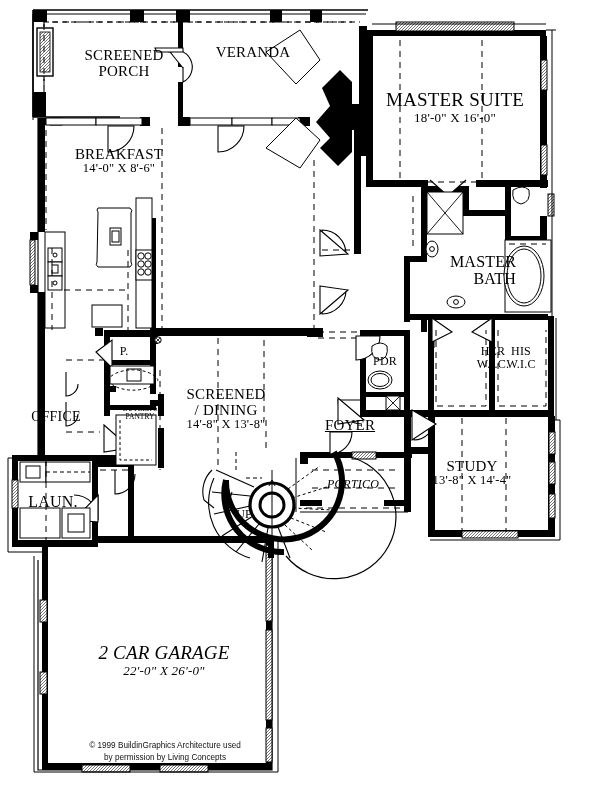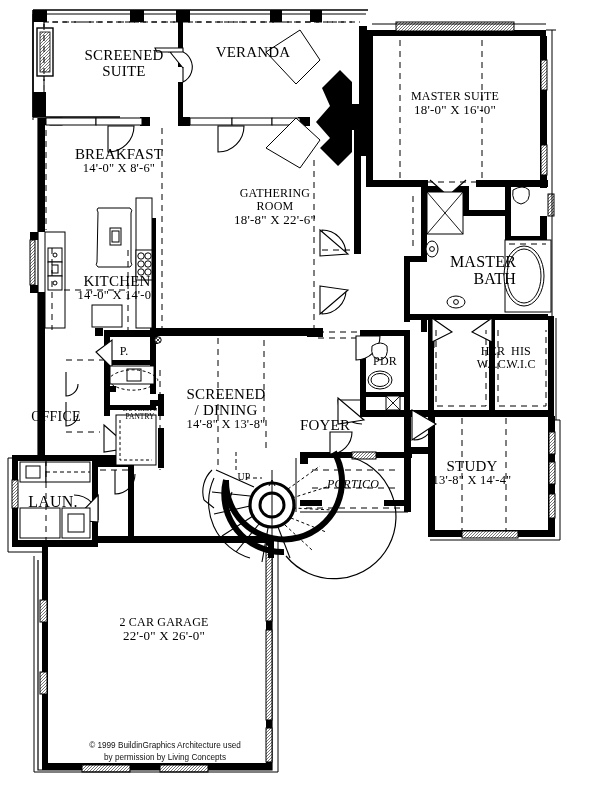--- a/index.html
+++ b/index.html
@@ -18,29 +18,29 @@
     font-family:"Liberation Serif", serif;
     color:#000;
     white-space:nowrap;
     text-align:center;
     transform:translateX(-50%);
     line-height:1.08;
     letter-spacing:0.2px;
   }
   .lbl .nm{display:block;}
   .lbl .dm{display:block;}
-  .r-xl .nm{font-size:12px;}
+  .r-xl .nm{font-size:19px;}
   .r-xl .dm{font-size:13px;}
   .r-lg .nm{font-size:15px;}
   .r-lg .dm{font-size:12.5px;}
   .r-md .nm{font-size:16px;text-align:right;}
   .r-sm .nm{font-size:12px;}
   .r-xs .nm{font-size:14px;}
   .r-tiny .nm{font-size:7.5px; letter-spacing:0;margin-left:16px;}
-  .up-lbl{font-size:10px;font-family:"Liberation Serif",serif;}
+  .up-lbl{font-size:12px;font-family:"Liberation Serif",serif;margin-top:36px;}
   #copyright{
     position:absolute;
     left:165px;top:740px;
     transform:translateX(-50%);
     text-align:center;
     font-family:"Liberation Sans", sans-serif;
     font-size:8.2px;
     line-height:1.45;
     color:#111;
     white-space:nowrap;
@@ -453,47 +453,38 @@
       <path d="M246,478 L262,478" stroke="#000" stroke-width="1" stroke-dasharray="4,3" fill="none"></path>
       <path d="M236,452 L236,470" stroke="#000" stroke-width="1" stroke-dasharray="4,3" fill="none"></path>
 
       <rect x="268" y="540" width="6" height="18" fill="#000"></rect>
     </g>
 
   </svg>
 
   <div class="lbl r-lg" style="left:124px;top:47px;">
     <span class="nm">SCREENED</span>
-    <span class="nm">SUITE</span>
+    <span class="nm">PORCH</span>
   </div>
 
   <div class="lbl r-lg" style="left:253px;top:44px;">
     <span class="nm">VERANDA</span>
   </div>
 
   <div class="lbl r-xl" style="left:455px;top:90px;">
     <span class="nm">MASTER SUITE</span>
     <span class="dm">18'-0" X 16'-0"</span>
   </div>
 
   <div class="lbl r-lg" style="left:119px;top:146px;">
     <span class="nm">BREAKFAST</span>
     <span class="dm">14'-0" X 8'-6"</span>
   </div>
 
-  <div class="lbl r-xl" style="left:275px;top:187px;">
-    <span class="nm">GATHERING</span>
-    <span class="nm">ROOM</span>
-    <span class="dm">18'-8" X 22'-6"</span>
-  </div>
-
-  <div class="lbl r-lg" style="left:117px;top:273px;">
-    <span class="nm">KITCHEN</span>
-    <span class="dm">14'-0" X 14'-0"</span>
-  </div>
+
 
   <div class="lbl r-md" style="left:483px;top:253px;">
     <span class="nm">MASTER</span>
     <span class="nm">BATH</span>
   </div>
 
   <div class="lbl r-sm" style="left:461px;top:345px;margin-left:32px;">
     <span class="nm">HER</span>
     <span class="nm">W.I.C.</span>
   </div>
@@ -519,38 +510,38 @@
     <span class="nm">BUTLER'S</span>
     <span class="nm">PANTRY</span>
   </div>
 
   <div class="lbl r-lg" style="left:226px;top:386px;">
     <span class="nm">SCREENED</span>
     <span class="nm">/ DINING</span>
     <span class="dm">14'-8" X 13'-8"</span>
   </div>
 
-  <div class="lbl r-lg" style="left:325px;top:417px;">
+  <div class="lbl r-lg" style="left:350px;top:417px;text-decoration:underline;">
     <span class="nm">FOYER</span>
   </div>
 
   <div class="lbl r-sm" style="left:353px;top:478px;font-style:italic;">
     <span class="nm">PORTICO</span>
   </div>
 
   <div class="lbl r-lg" style="left:472px;top:458px;">
     <span class="nm">STUDY</span>
     <span class="dm">13'-8" X 14'-4"</span>
   </div>
 
   <div class="lbl r-md" style="left:53px;top:493px;">
     <span class="nm">LAUN.</span>
   </div>
 
-  <div class="lbl r-xl" style="left:164px;top:616px;">
+  <div class="lbl r-xl" style="left:164px;top:643px;font-style:italic;">
     <span class="nm">2 CAR GARAGE</span>
     <span class="dm">22'-0" X 26'-0"</span>
   </div>
 
   <div class="lbl up-lbl" style="left:244px;top:472px;">
     <span class="nm">UP</span>
   </div>
 
   <div id="copyright">
     <div>© 1999 BuildinGraphics Architecture used</div>

